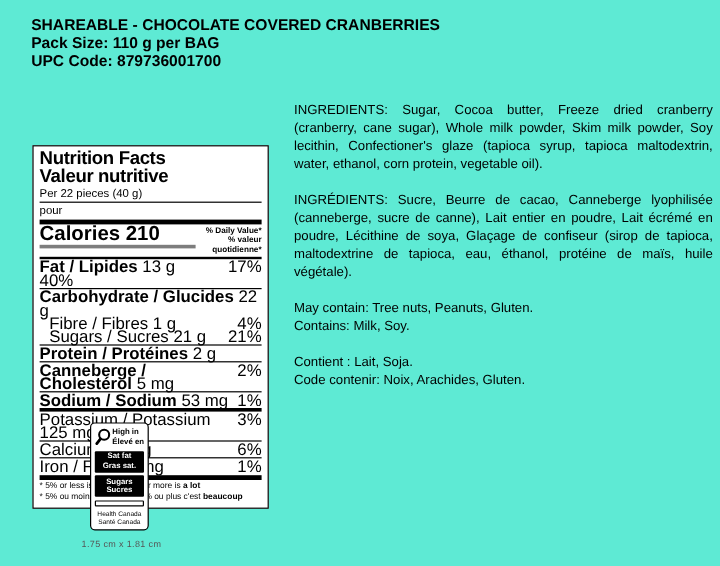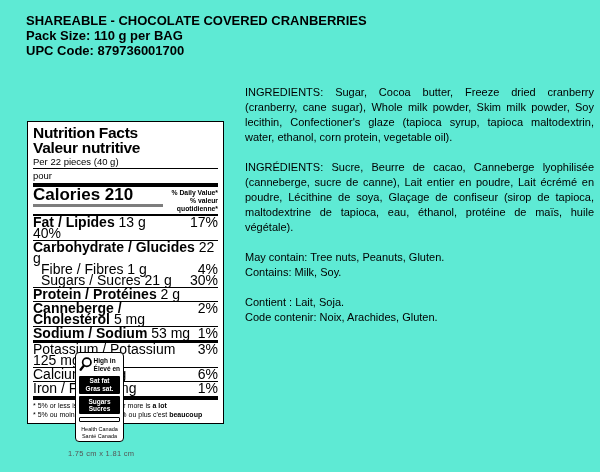--- a/index.html
+++ b/index.html
@@ -107,21 +107,21 @@
     <div class="nrow">
       <span class="lbl"><b>Carbohydrate / Glucides</b><span> 22 g</span></span>
       <span class="dv"></span>
     </div>
     <div class="nrow">
       <span class="lbl indent"><span>Fibre / Fibres 1 g</span></span>
       <span class="dv">4%</span>
     </div>
     <div class="nrow">
       <span class="lbl indent"><span>Sugars / Sucres 21 g</span></span>
-      <span class="dv">30%</span>
+      <span class="dv">21%</span>
     </div>
     <div class="rule1"></div>
 
     <div class="nrow">
       <span class="lbl"><b>Protein / Protéines</b><span> 2 g</span></span>
       <span class="dv"></span>
     </div>
     <div class="rule1"></div>
 
     <div class="nrow">

